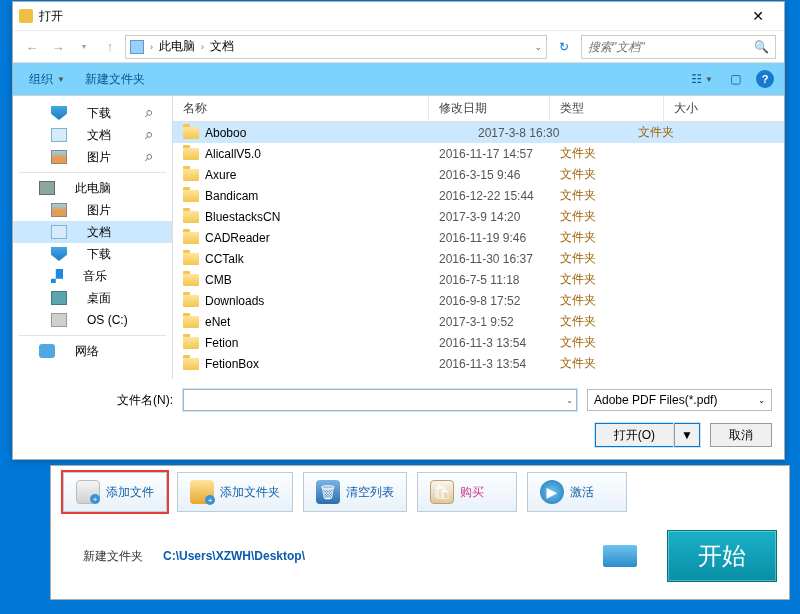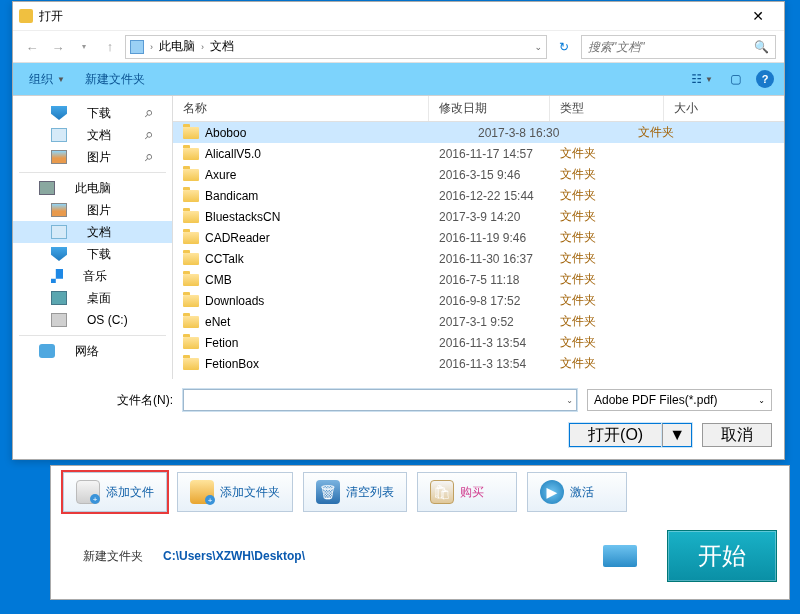--- a/index.html
+++ b/index.html
@@ -72,21 +72,21 @@
   .footer { padding: 10px 12px 12px; }
   .filename-row { display: flex; align-items: center; gap: 10px; margin-bottom: 12px; }
   .filename-row label { width: 148px; text-align: right; }
   .filename-row .fn-input { flex: 1; height: 22px; border: 1px solid #9eb8ce; outline: 1px solid #cce0ef; }
   .fn-input-wrap { flex: 1; position: relative; display:flex; }
   .fn-input-wrap .dd { position: absolute; right: 4px; top: 50%; transform: translateY(-50%); font-size: 8px; color: #555; }
   .filetype-select { width: 185px; height: 22px; border: 1px solid #bbb; display: flex; align-items: center; justify-content: space-between; padding: 0 6px; }
   .filetype-select .dd { font-size: 8px; }
   .btn-row { display: flex; justify-content: flex-end; gap: 10px; }
   .split-btn { display: flex; }
-  .file-btn { height: 24px; border: 1px solid #999; background: #f0f0f0; padding: 0 18px; cursor: pointer; font-size: 16px; display: flex; align-items: center; }
+  .file-btn { height: 24px; border: 1px solid #999; background: #f0f0f0; padding: 0 18px; cursor: pointer; font-size: 12px; display: flex; align-items: center; }
   .file-btn.primary { border-color: #0078d7; outline: 1px solid #cde5f7; }
   .file-btn.dd-btn { padding: 0 6px; border-left: 1px solid #999; }
   
   
   .app { position: absolute; left: 50px; top: 465px; width: 740px; height: 135px; background: #fff; border: 1px solid #aaa; padding: 6px 12px 12px; display:flex; flex-direction:column; gap:18px; }
   .app-toolbar { display: flex; gap: 10px; }
   .tool-btn { height: 40px; border: 1px solid #bcd; background: linear-gradient(#fdfefe,#e8f1f9); display: flex; align-items: center; gap: 6px; padding: 0 12px; color: #1060a8; cursor: pointer; min-width: 100px; }
   .tool-btn.highlight { outline: 2px solid #e83a3a; }
   .tool-btn.buy { color: #d14090; }
   .tool-btn .ticon { width: 24px; height: 24px; border-radius: 4px; display:flex; align-items:center; justify-content:center; font-size:14px; color:#fff; }

